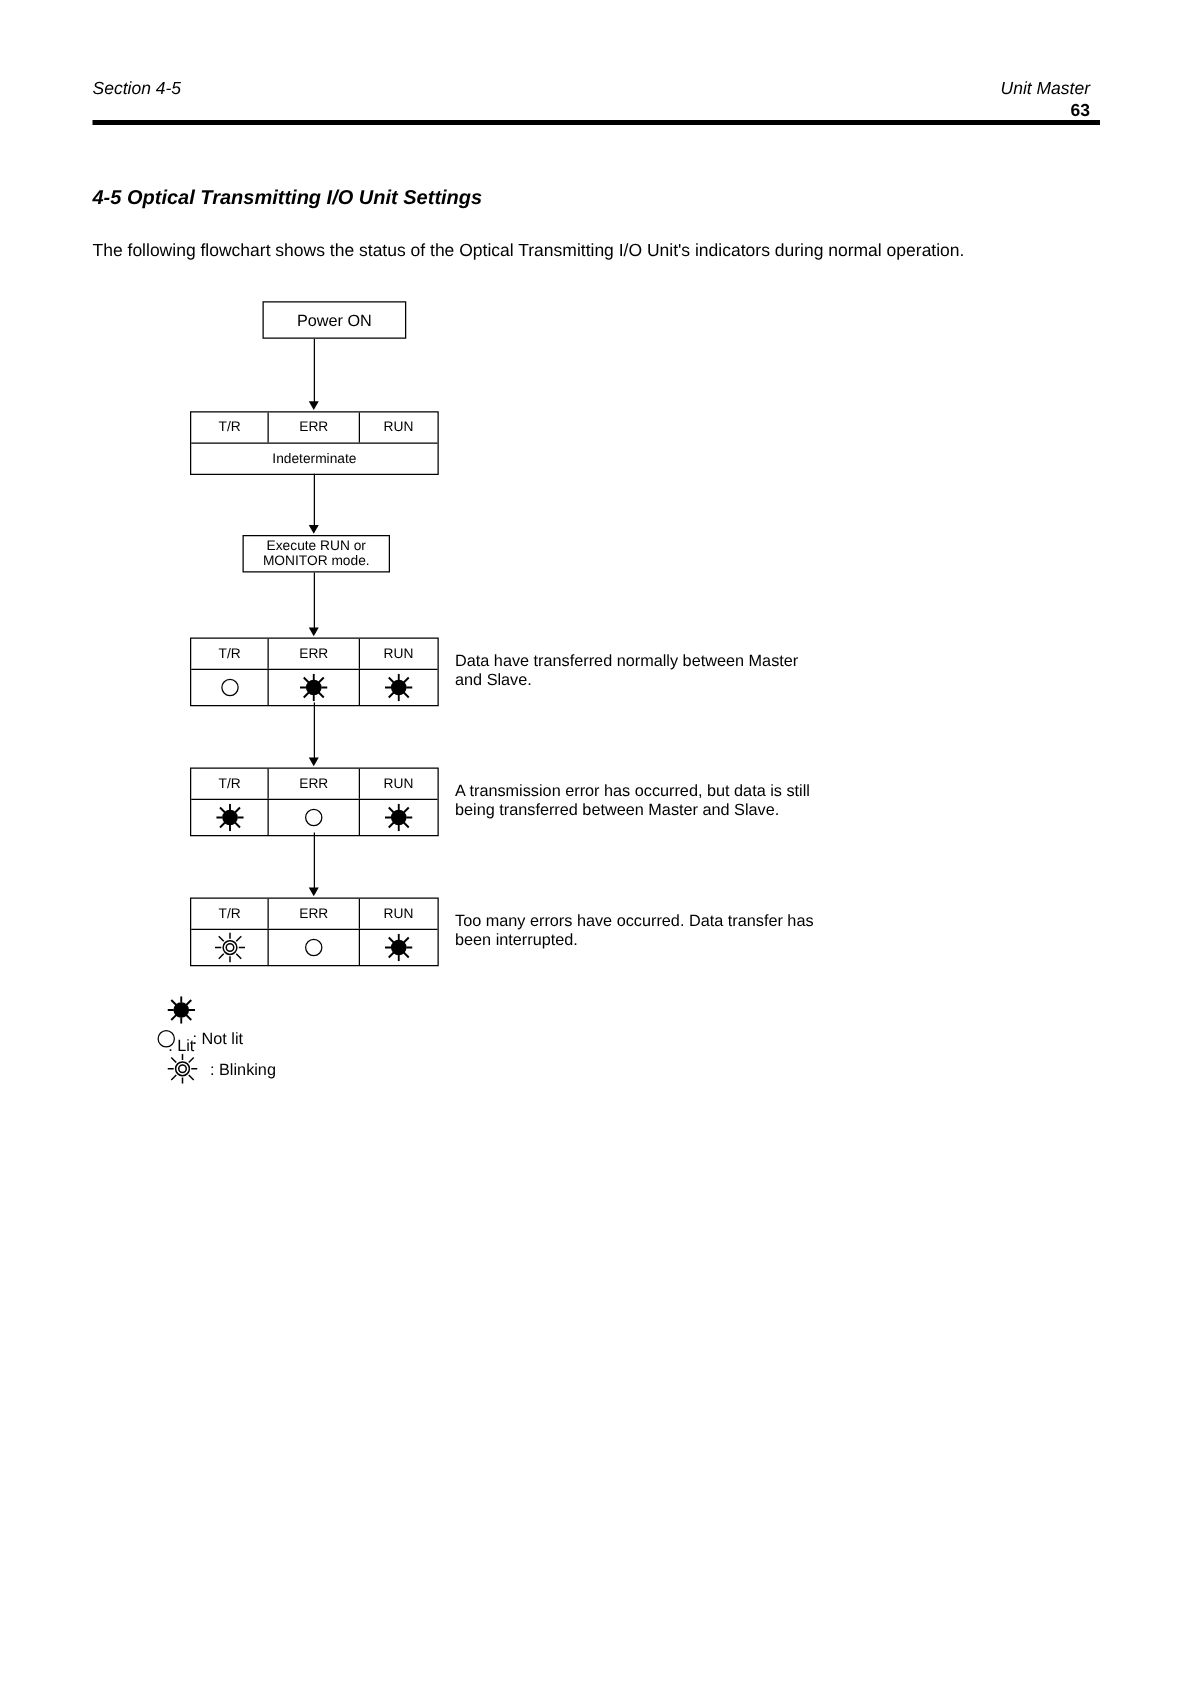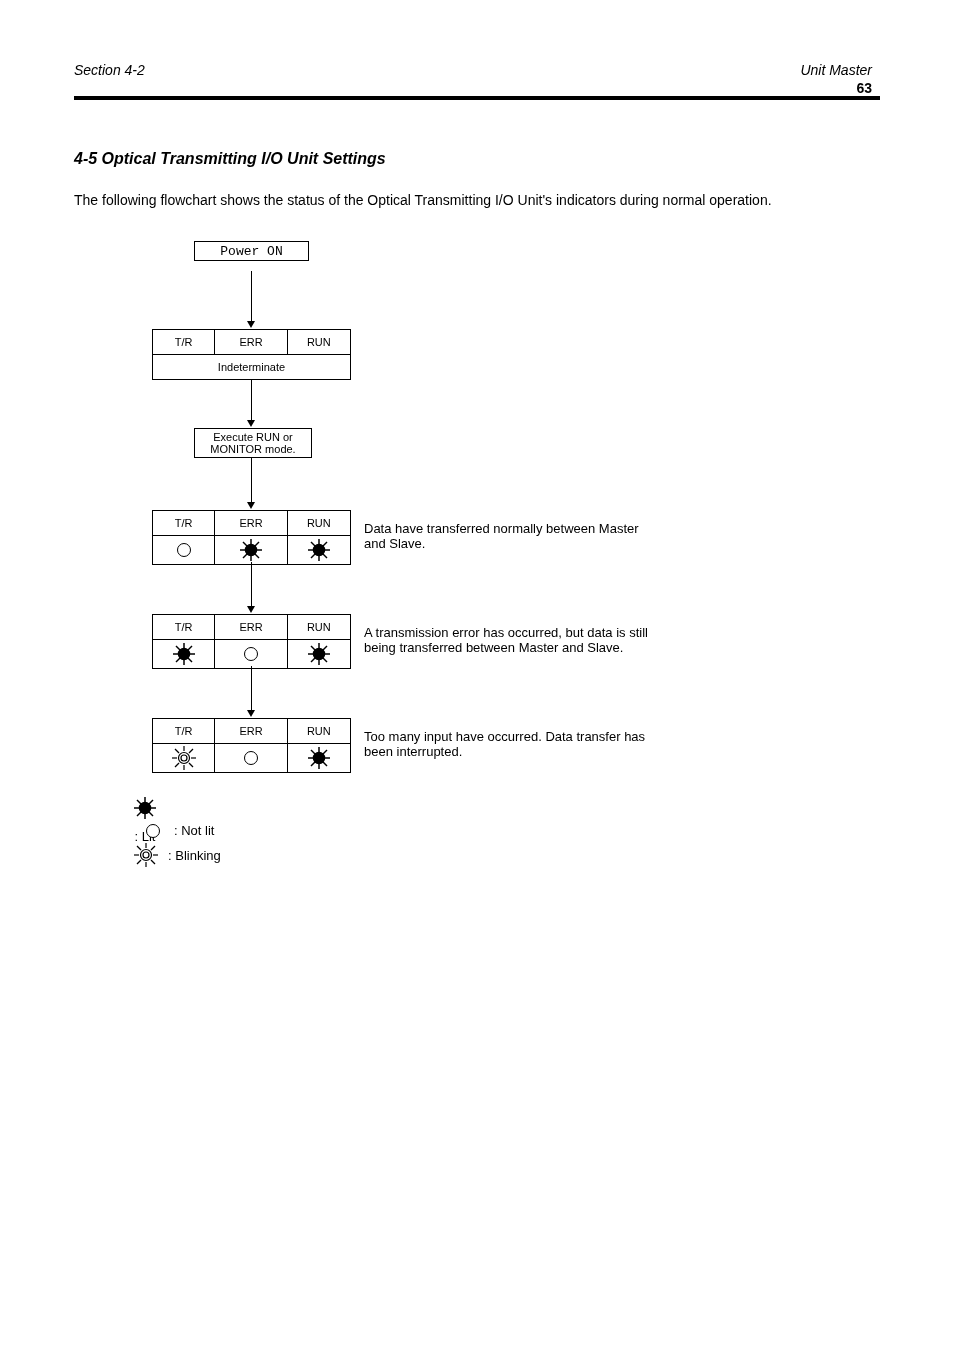--- a/index.html
+++ b/index.html
@@ -37,30 +37,30 @@
   .legend-row { position: absolute; display: flex; align-items: center; gap: 10px; font-size: 13px; }
 
   .icon-off { width: 14px; height: 14px; border: 1.5px solid #000; border-radius: 50%; background: #fff; }
 
 </style>
 </head>
 <body>
 
 <div class="page">
   <div class="top-right">Unit Master</div>
-  <div class="section-title">Section 4-2</div>
+  <div class="section-title">Section 4-5</div>
   <div class="page-num">63</div>
   <div class="hr"></div>
 
   <div class="heading">4-5    Optical Transmitting I/O Unit Settings</div>
   <div class="body-text2">The following flowchart shows the status of the Optical Transmitting I/O Unit's indicators during normal operation.</div>
 
   <div class="flow">
 
-    <div class="fbox" style="left:120px; top:0; width:115px; height:20px;font-family:Liberation Mono, monospace;">
+    <div class="fbox" style="left:136px; top:0; width:115px; height:30px;">
       <span>Power ON</span>
     </div>
     <div class="arrow-line" style="left:177px; top:30px; height:52px;"></div>
     <div class="arrow-head" style="left:173px; top:80px;"></div>
 
     <div class="mini-table" style="left:78px; top:88px; width:199px;">
       <div class="row">
         <div class="cell" style="width:63px;">T/R</div>
         <div class="cell" style="width:73px;">ERR</div>
         <div class="cell" style="width:63px;">RUN</div>
@@ -213,40 +213,40 @@
                 <line x1="17" y1="11" x2="22" y2="11"></line>
                 <line x1="3" y1="3" x2="7" y2="7"></line>
                 <line x1="15" y1="15" x2="19" y2="19"></line>
                 <line x1="19" y1="3" x2="15" y2="7"></line>
                 <line x1="7" y1="15" x2="3" y2="19"></line>
               </g>
             </svg>
         </div>
       </div>
     </div>
-    <div class="side-label" style="left:290px; top:488px;">Too many input have occurred. Data transfer has
+    <div class="side-label" style="left:290px; top:488px;">Too many errors have occurred. Data transfer has
 been interrupted.</div>
 
     <div class="legend-row" style="left:60px; top:556px;flex-direction:column;">
       <svg width="22" height="22">
           <g stroke="#000" stroke-width="1.5">
             <circle cx="11" cy="11" r="5.5" fill="#000"></circle>
             <line x1="11" y1="0" x2="11" y2="5"></line>
             <line x1="11" y1="17" x2="11" y2="22"></line>
             <line x1="0" y1="11" x2="5" y2="11"></line>
             <line x1="17" y1="11" x2="22" y2="11"></line>
             <line x1="3" y1="3" x2="7" y2="7"></line>
             <line x1="15" y1="15" x2="19" y2="19"></line>
             <line x1="19" y1="3" x2="15" y2="7"></line>
             <line x1="7" y1="15" x2="3" y2="19"></line>
           </g>
         </svg>
       <span>: Lit</span>
     </div>
-    <div class="legend-row" style="left:68px; top:582px;">
+    <div class="legend-row" style="left:48px; top:582px;">
       <span style="width:22px; display:flex; justify-content:center;">
           <span class="icon-off"></span>
         </span>
       <span>: Not lit</span>
     </div>
     <div class="legend-row" style="left:60px; top:602px;">
       <svg width="24" height="24">
           <g stroke="#000" stroke-width="1.2" fill="none">
             <circle cx="12" cy="12" r="3"></circle>
             <circle cx="12" cy="12" r="5.5"></circle>

